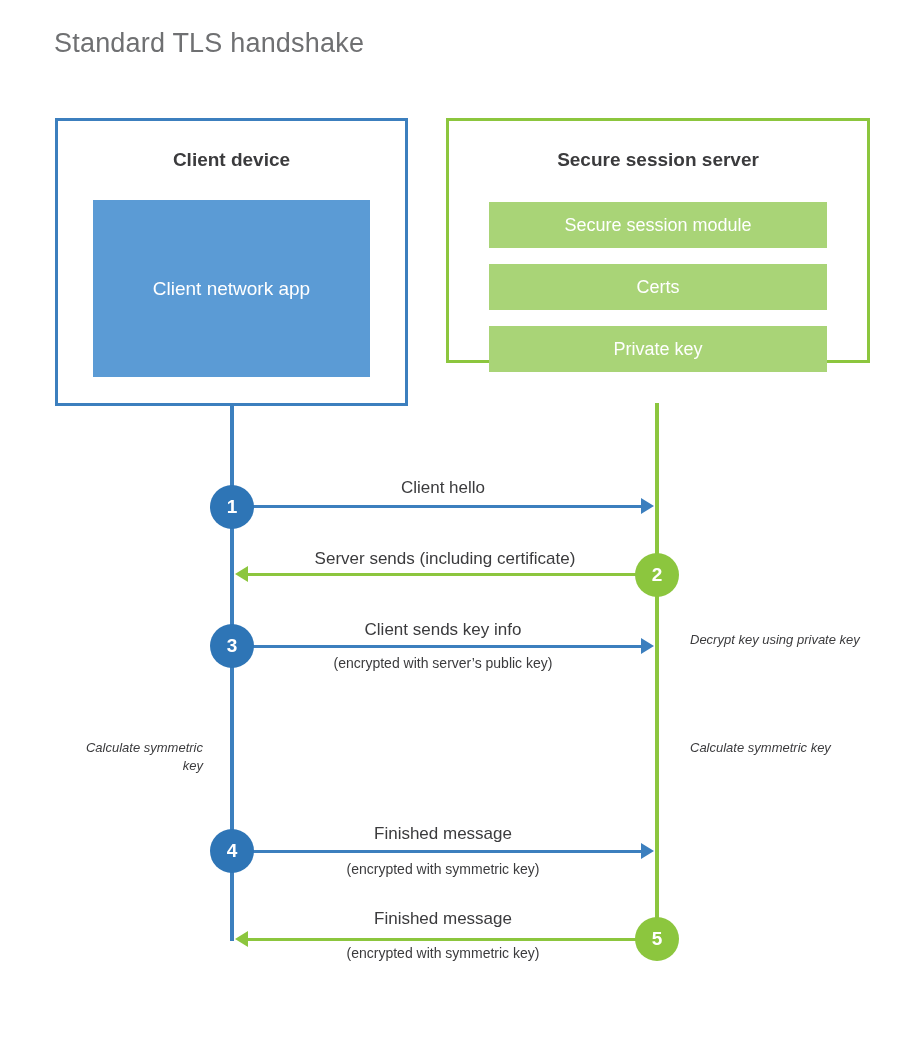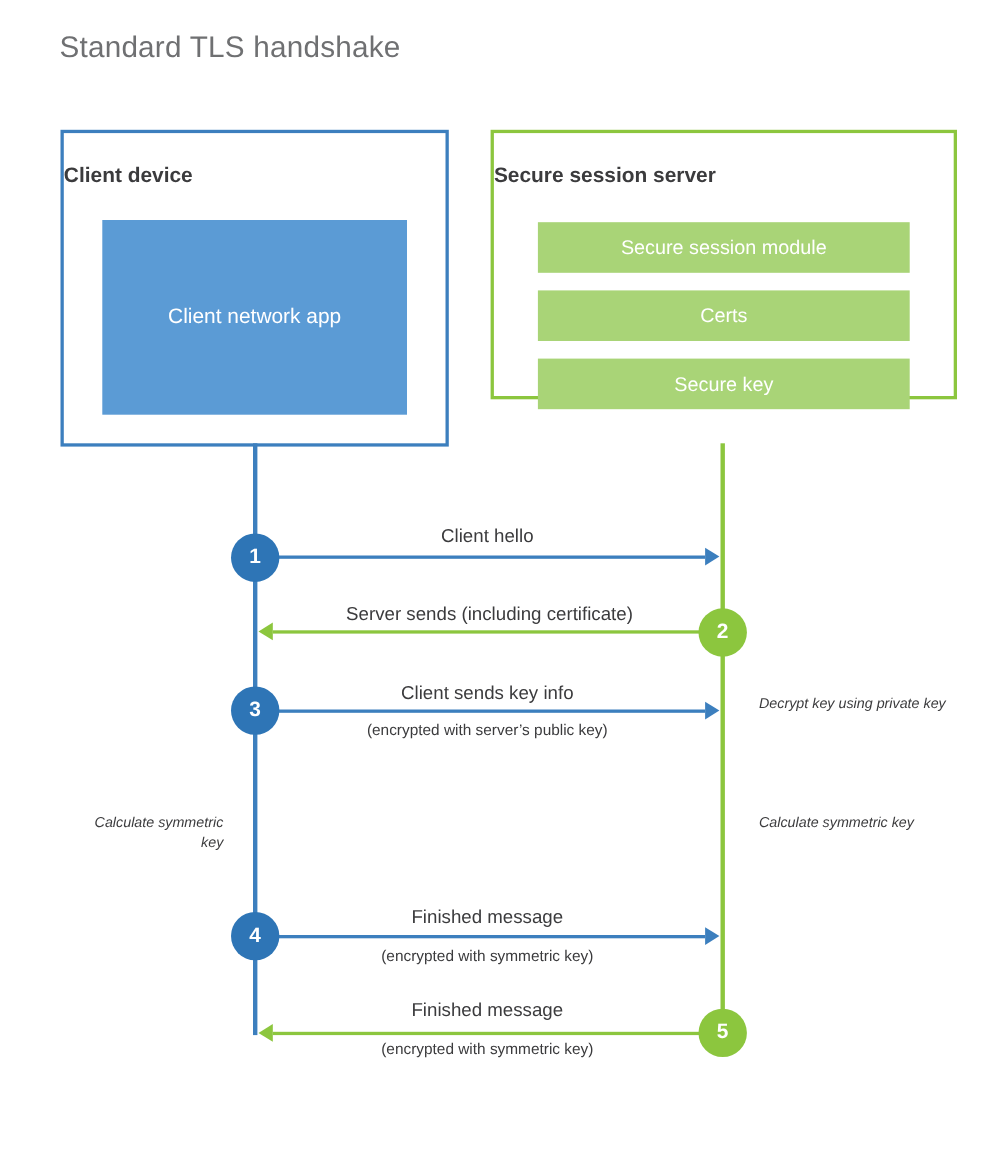--- a/index.html
+++ b/index.html
@@ -52,20 +52,21 @@
     top: 118px;
     width: 424px;
     height: 245px;
     border: 3px solid #8cc63e;
   }
   .party-title {
     position: absolute;
     left: 0;
     right: 0;
     top: 28px;
+    text-align: center;
     font-size: 19px;
     font-weight: bold;
     color: #3b3b3d;
   }
 
   .client-app-block {
     position: absolute;
     left: 35px;
     top: 79px;
     width: 277px;
@@ -217,21 +218,21 @@
 
   <div class="party-box client">
     <div class="party-title">Client device</div>
     <div class="client-app-block">Client network app</div>
   </div>
 
   <div class="party-box server">
     <div class="party-title">Secure session server</div>
     <div class="server-module m0">Secure session module</div>
     <div class="server-module m1">Certs</div>
-    <div class="server-module m2">Secure key</div>
+    <div class="server-module m2">Private key</div>
   </div>
 
   <div class="lifeline client-line"></div>
   <div class="lifeline server-line"></div>
 
   <div class="arrow-line blue a1-line"></div>
   <div class="arrow-head right blue a1-head"></div>
   <div class="arrow-label primary l1">Client hello</div>
   <div class="step-circle blue c1">1</div>
 

